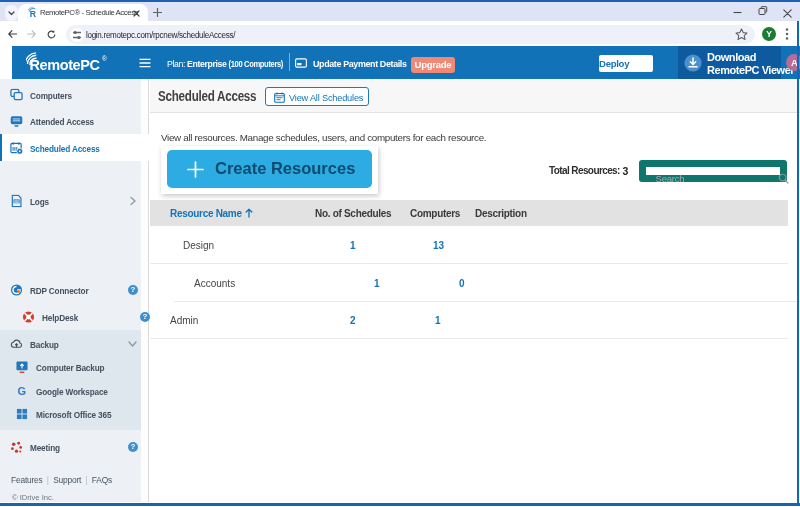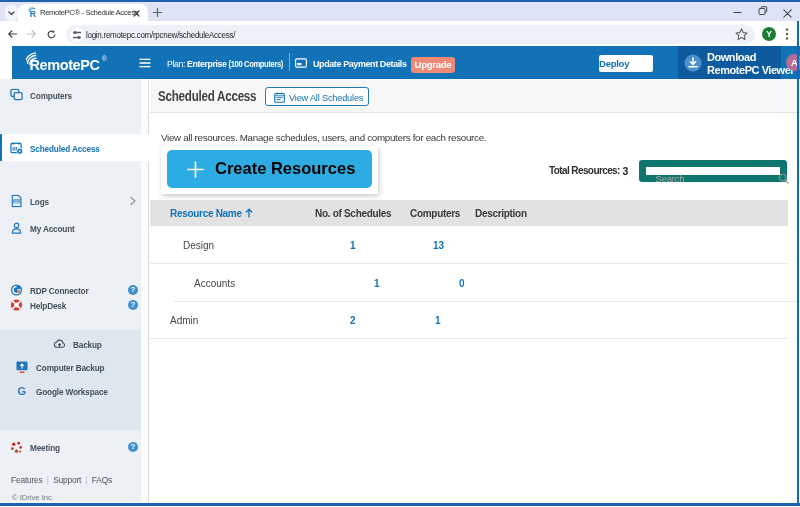--- a/index.html
+++ b/index.html
@@ -35,21 +35,21 @@
   .qbadge { position:absolute; left:128px; top:50%; transform:translateY(-50%); width:10px; height:10px; border-radius:50%; background:#3e8fd0; color:#fff; font-size:8px; font-weight:bold; text-align:center; line-height:10.5px; }
   #active { left:0; top:55px; width:149px; height:27px; background:#fff; border-left:2px solid #1272b8; }
 
   
   #content { left:150px; top:0; width:650px; height:423px; background:#fff; }
   #ctopbar { left:0; top:0; width:650px; height:34px; background:#f7f7f7; border-bottom:1px solid #e2e2e2; }
   #h1 { display:inline-block; left:8px; top:9px; font-size:14px; color:#414141; font-weight:bold; letter-spacing:-0.3px; transform:scaleX(0.83); transform-origin:left top; }
   #viewall { left:115px; top:8px; width:104px; height:19px; border:1px solid #2079bb; border-radius:3px; background:#fff; }
   #desc { left:11px; top:52.5px; font-size:9.8px; color:#393939; letter-spacing:-0.3px; }
   #card { left:11px; top:67px; width:217px; height:48px; background:#fff; box-shadow:1px 2px 5px rgba(0,0,0,0.22); }
-  #createbtn { left:17px; top:71px; width:205px; height:38px; background:#2dace3; border-radius:5px; color:#000000; }
+  #createbtn { left:17px; top:71px; width:205px; height:38px; background:#2dace3; border-radius:5px; color:#0c4a6e; }
   #totalres { left:399px; top:86px; font-size:10px; color:#2e2e2e; font-weight:bold; letter-spacing:-0.6px; }
   #search { left:489px; top:81px; width:148px; height:22px; border:7px solid #0f766e; border-radius:3px; background:#fff; }
   #search span { position:absolute; left:9.5px; top:6px; font-size:9.5px; color:#a9a9a9; letter-spacing:-0.2px; }
 
   
   #thead { left:0; top:121px; width:638px; height:26px; background:#e2e2e2; }
   .th { position:absolute; top:50%; transform:translateY(-50%); font-size:10px; font-weight:bold; color:#3a3a3a; letter-spacing:-0.3px; }
   .trow { position:absolute; left:0; width:638px; height:38px; border-bottom:1px solid #e9e9e9; }
   .td { position:absolute; top:50%; transform:translateY(-50%); font-size:10px; color:#454545; }
   .num { color:#1273b8; font-weight:bold; }
@@ -158,20 +158,28 @@
     <div id="sbgutter" class="abs"></div>
     <div id="active" class="abs"></div>
 
     <div class="sbitem" style="top:2px;">
       <svg class="sbicon" viewBox="0 0 14 14">
           <rect x="1" y="1" width="8.5" height="7.5" rx="1.5" stroke="#2276bc" stroke-width="1.4" fill="none"></rect>
           <rect x="4.5" y="4.5" width="8.5" height="7.5" rx="1.5" stroke="#2276bc" stroke-width="1.4" fill="#edf1f5"></rect>
         </svg>
       <span class="sbtext">Computers</span>
     </div>
+    <div class="sbitem" style="top:28.5px;">
+      <svg class="sbicon" viewBox="0 0 14 14">
+          <rect x="0.8" y="2" width="12.4" height="8.5" rx="1.8" fill="#2276bc"></rect>
+          <path d="M3 4.8 H11 M3 6.8 H11" stroke="#cfe4f5" stroke-width="1"></path>
+          <path d="M5 12.4 H9" stroke="#2276bc" stroke-width="1.4"></path>
+        </svg>
+      <span class="sbtext">Attended Access</span>
+    </div>
     <div class="sbitem" style="top:55px;">
       <svg class="sbicon" viewBox="0 0 14 14">
           <rect x="1" y="2" width="11" height="10" rx="1.2" stroke="#1273b8" stroke-width="1.3" fill="none"></rect>
           <path d="M3.5 1 V3.4 M9.5 1 V3.4" stroke="#1273b8" stroke-width="1.3"></path>
           <path d="M3.3 6 V10 M5.3 6 V10 M7.3 6 V10" stroke="#1273b8" stroke-width="1.1"></path>
           <circle cx="10.5" cy="10.5" r="3.2" fill="#1273b8" stroke="#fff" stroke-width="0.8"></circle>
           <circle cx="10.5" cy="10.5" r="1" fill="#fff"></circle>
         </svg>
       <span class="sbtext" style="color:#1273b8;">Scheduled Access</span>
     </div>
@@ -179,49 +187,42 @@
       <svg class="sbicon" viewBox="0 0 14 14">
           <path d="M2.5 1 H9 L11.8 3.8 V13 H2.5 Z" stroke="#2276bc" stroke-width="1.3" fill="none"></path>
           <rect x="3.8" y="5.2" width="6.6" height="4.2" fill="#2276bc"></rect>
           <path d="M4.6 6.2 H9.6 M4.6 7.4 H9.6 M4.6 8.6 H9.6" stroke="#edf1f5" stroke-width="0.7"></path>
         </svg>
       <span class="sbtext">Logs</span>
       <svg class="abs" style="left:130px;top:50%;transform:translateY(-50%);" width="6" height="9" viewBox="0 0 6 9">
           <path d="M1 1 L5 4.5 L1 8" stroke="#8a98a5" stroke-width="1.3" fill="none" stroke-linecap="round" stroke-linejoin="round"></path>
         </svg>
     </div>
-    <div class="sbitem" style="top:135px;">
-      <svg class="sbicon" viewBox="0 0 14 14">
-          <circle cx="7" cy="4.2" r="2.4" stroke="#2276bc" stroke-width="1.3" fill="none"></circle>
-          <path d="M2.5 12.5 Q2.5 8 7 8 Q11.5 8 11.5 12.5 Z" stroke="#2276bc" stroke-width="1.3" fill="none" stroke-linejoin="round"></path>
-        </svg>
-      <span class="sbtext">My Account</span>
-    </div>
 
     <div class="sbitem" style="top:197px;">
       <svg class="sbicon" viewBox="0 0 14 14">
           <circle cx="7" cy="7" r="6" fill="#2276bc"></circle>
           <path d="M7 3.2 A3.8 3.8 0 1 0 10.8 7 H7.8" stroke="#fff" stroke-width="1.6" fill="none"></path>
           <circle cx="9.3" cy="8.6" r="1.6" fill="#e87a30"></circle>
         </svg>
       <span class="sbtext">RDP Connector</span>
       <span class="qbadge">?</span>
     </div>
-    <div class="sbitem" style="top:212px;">
+    <div class="sbitem" style="top:224px;margin-left:12px;">
       <svg class="sbicon" viewBox="0 0 14 14">
           <circle cx="7" cy="7" r="6" fill="#d63b2f"></circle>
           <circle cx="7" cy="7" r="2.6" fill="#fff"></circle>
           <path d="M2.8 2.8 L5.2 5.2 M8.8 8.8 L11.2 11.2 M11.2 2.8 L8.8 5.2 M5.2 8.8 L2.8 11.2" stroke="#fff" stroke-width="1.7"></path>
         </svg>
       <span class="sbtext">HelpDesk</span>
       <span class="qbadge">?</span>
     </div>
 
     <div class="abs" style="left:0;top:251px;width:141px;height:100px;background:#dfe7ee;"></div>
-    <div class="sbitem" style="top:251px;margin-left:43px;">
+    <div class="sbitem" style="top:251px;">
       <svg class="sbicon" viewBox="0 0 14 14">
           <path d="M3.5 10.5 A2.8 2.8 0 0 1 3.8 5 A3.6 3.6 0 0 1 10.7 6 A2.3 2.3 0 0 1 10.5 10.5 Z" stroke="#44505c" stroke-width="1.2" fill="none"></path>
           <path d="M7 11 V7 M5.5 8.3 L7 6.8 L8.5 8.3" stroke="#44505c" stroke-width="1.1" fill="none"></path>
         </svg>
       <span class="sbtext">Backup</span>
       <svg class="abs" style="left:128px;top:50%;transform:translateY(-50%);" width="9" height="6" viewBox="0 0 9 6">
           <path d="M1 1 L4.5 5 L8 1" stroke="#8a98a5" stroke-width="1.3" fill="none" stroke-linecap="round" stroke-linejoin="round"></path>
         </svg>
     </div>
     <div class="sbitem" style="top:275px;height:25px;">
@@ -230,20 +231,29 @@
           <path d="M6.5 8 V3.5 M4.6 5.2 L6.5 3.3 L8.4 5.2" stroke="#fff" stroke-width="1.2" fill="none"></path>
           <path d="M4 12.2 H9" stroke="#d6402e" stroke-width="1.5"></path>
         </svg>
       <span class="subtext">Computer Backup</span>
     </div>
     <div class="sbitem" style="top:299px;height:25px;">
       <svg class="subicon" viewBox="0 0 13 13">
           <text x="1.5" y="11" font-size="12" font-weight="bold" fill="#3a77c2" font-family="Liberation Sans">G</text>
         </svg>
       <span class="subtext">Google Workspace</span>
+    </div>
+    <div class="sbitem" style="top:322.5px;height:25px;">
+      <svg class="subicon" viewBox="0 0 13 13">
+          <rect x="1" y="1" width="5" height="5" fill="#2e7bc0"></rect>
+          <rect x="7" y="1" width="5" height="5" fill="#2e7bc0"></rect>
+          <rect x="1" y="7" width="5" height="5" fill="#2e7bc0"></rect>
+          <rect x="7" y="7" width="5" height="5" fill="#2e7bc0"></rect>
+        </svg>
+      <span class="subtext">Microsoft Office 365</span>
     </div>
 
     <div class="sbitem" style="top:354px;">
       <svg class="sbicon" viewBox="0 0 14 14">
           <circle cx="4" cy="4" r="1.9" fill="#c43c30"></circle>
           <circle cx="9.3" cy="2.9" r="1.6" fill="#c43c30"></circle>
           <circle cx="11.5" cy="7.5" r="1.5" fill="#c43c30"></circle>
           <circle cx="2.6" cy="8.8" r="1.5" fill="#c43c30"></circle>
           <circle cx="7" cy="11.5" r="1.8" fill="#c43c30"></circle>
           <circle cx="11" cy="11.8" r="1.1" fill="#c43c30"></circle>

